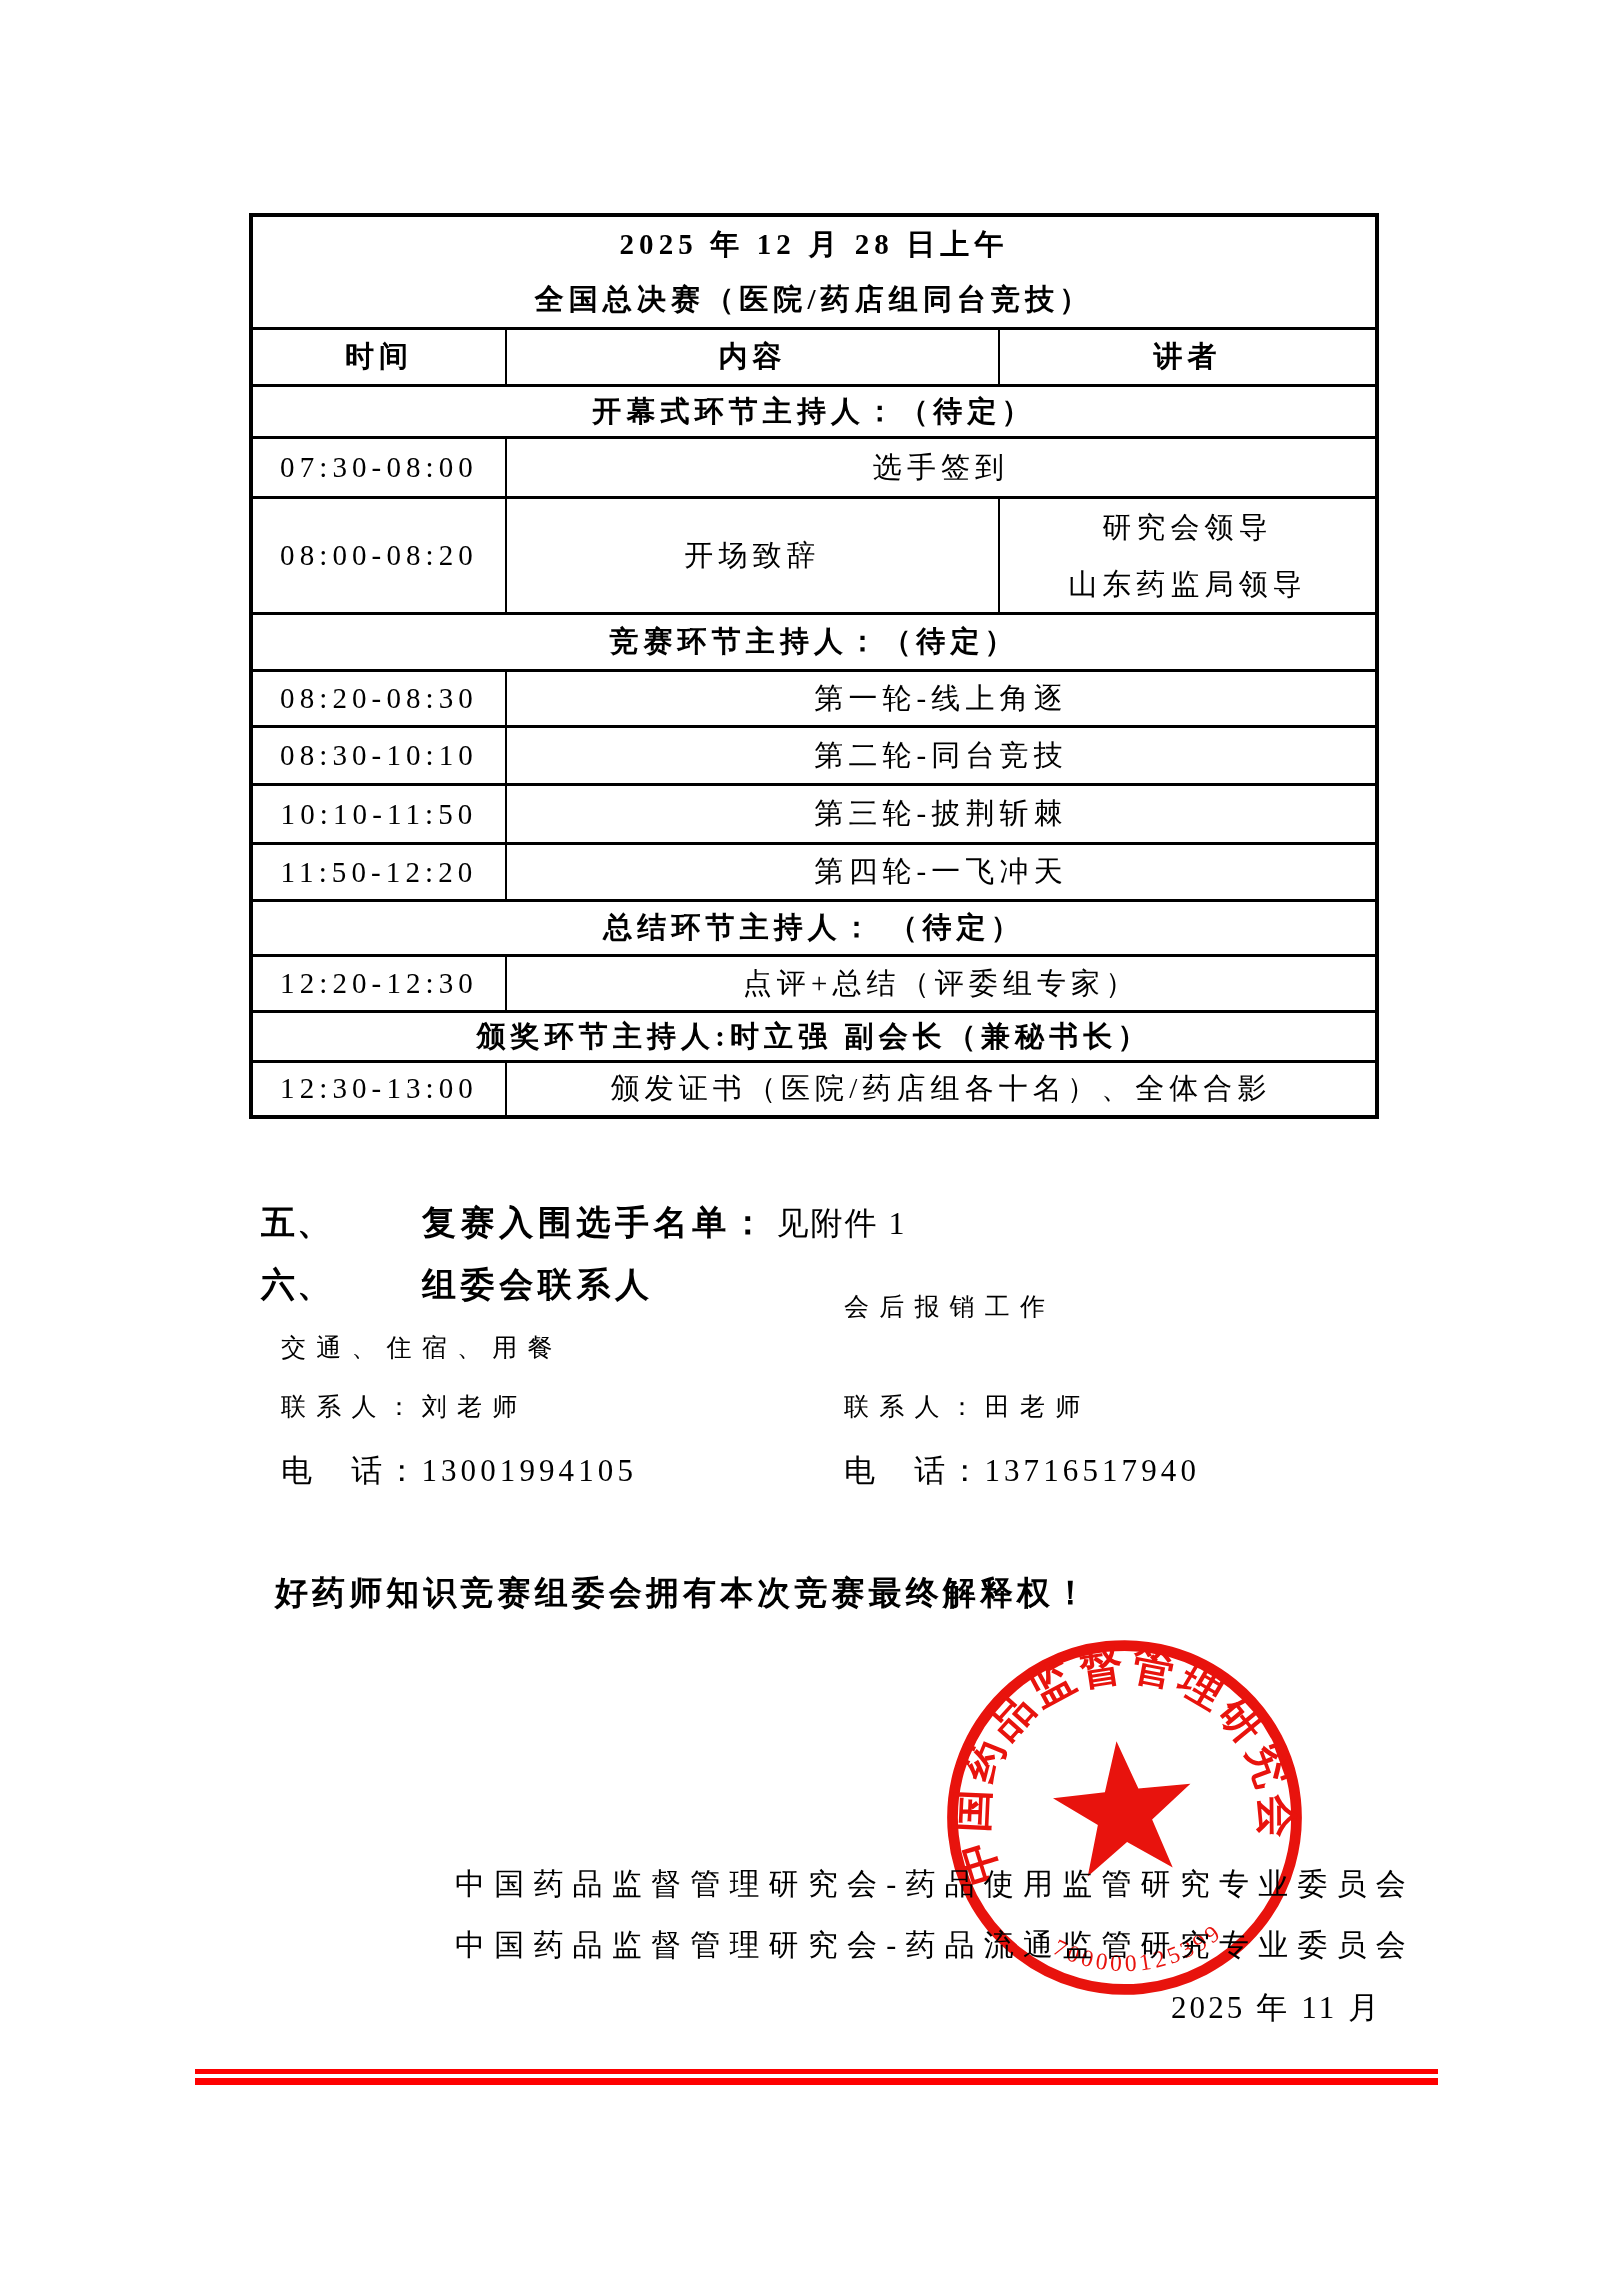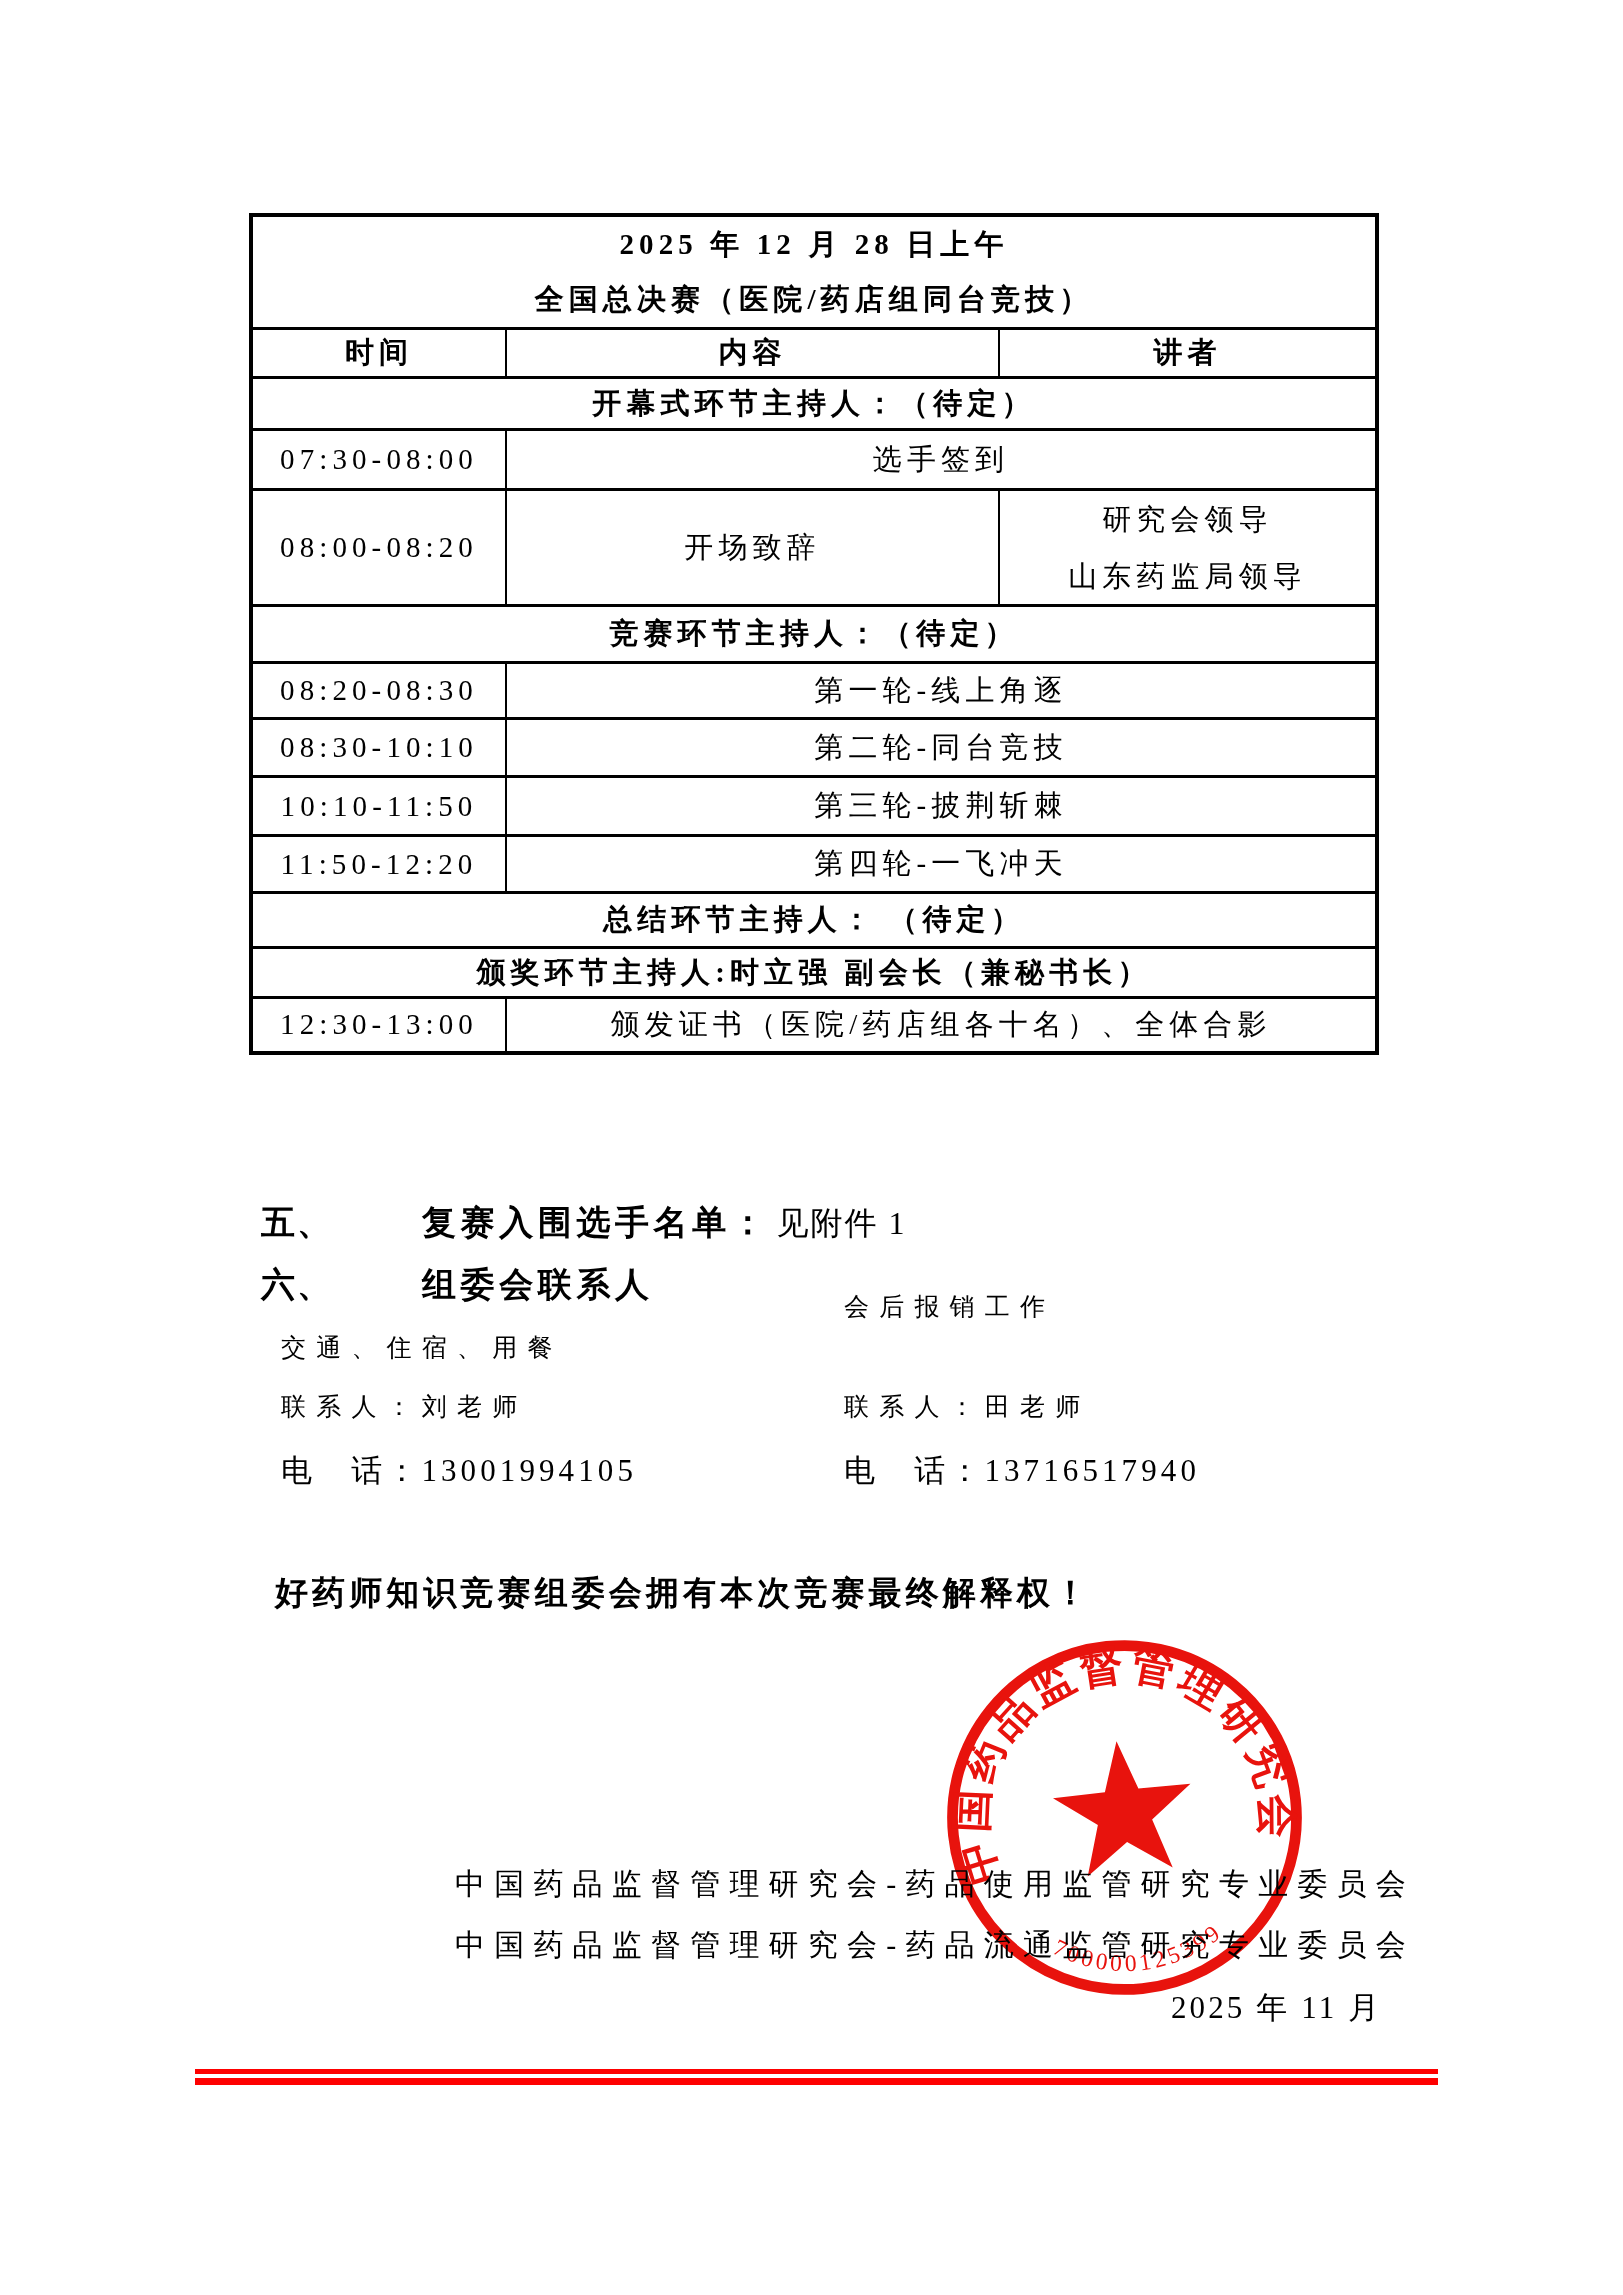--- a/index.html
+++ b/index.html
@@ -52,21 +52,21 @@
     </colgroup>
 
   <tbody>
       <tr style="height:112px">
     <td colspan="3" class="t-titlecell">
       <div>2025 年 12 月 28 日上午</div>
       <div>全国总决赛（医院/药店组同台竞技）</div>
     </td>
   </tr>
 
-  <tr style="height:49px">
+  <tr style="height:57px">
     <td class="t-colhead">时间</td>
     <td class="t-colhead">内容</td>
     <td class="t-colhead">讲者</td>
   </tr>
 
   <tr style="height:52px">
     <td colspan="3" class="t-section">开幕式环节主持人：（待定）</td>
   </tr>
 
   <tr style="height:60px">
@@ -104,20 +104,24 @@
 
   <tr style="height:57px">
     <td class="t-time">11:50-12:20</td>
     <td colspan="2">第四轮-一飞冲天</td>
   </tr>
 
   <tr style="height:55px">
     <td colspan="3" class="t-section">总结环节主持人： （待定）</td>
   </tr>
 
+  <tr style="height:56px">
+    <td class="t-time">12:20-12:30</td>
+    <td colspan="2">点评+总结（评委组专家）</td>
+  </tr>
 
   <tr style="height:50px">
     <td colspan="3" class="t-section">颁奖环节主持人:时立强 副会长（兼秘书长）</td>
   </tr>
 
   <tr style="height:55px">
     <td class="t-time">12:30-13:00</td>
     <td colspan="2">颁发证书（医院/药店组各十名）、全体合影</td>
   </tr>
 </tbody>

